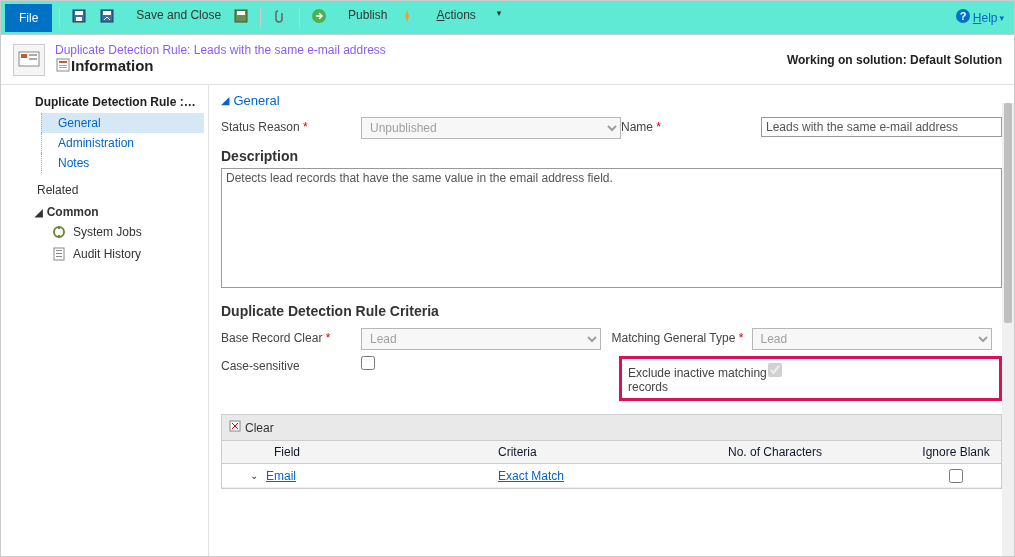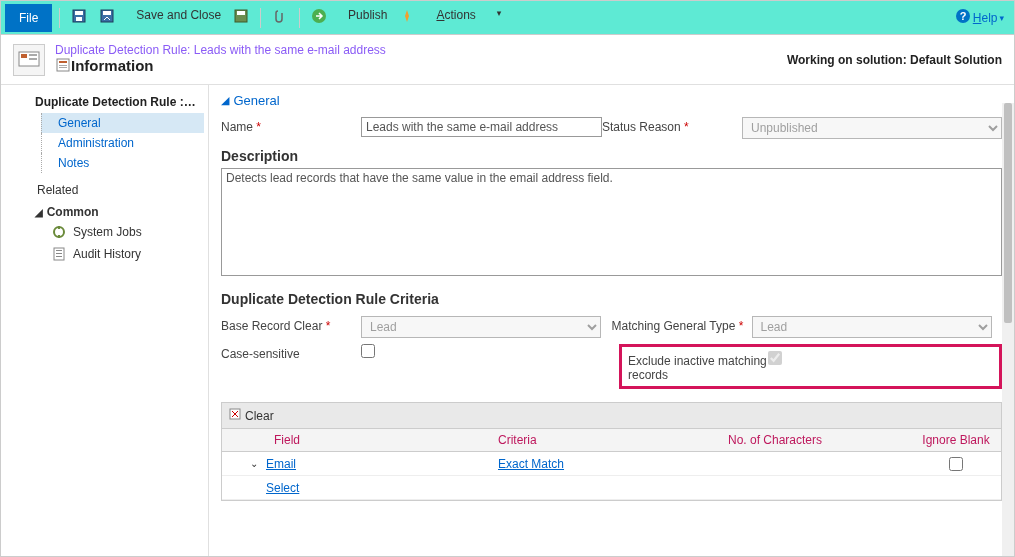--- a/index.html
+++ b/index.html
@@ -39,35 +39,35 @@
 .section-head { color: #0066cc; font-size: 13px; padding: 8px 0 6px; display: flex; align-items: center; gap: 4px; }
 .section-head .tri { font-size: 11px; color: #0066cc; }
 .form-row { display: flex; align-items: flex-start; padding: 3px 0; }
 .form-row .lbl { width: 160px; color: #444; padding-top: 3px; }
 .req::after { content: " *"; color: #c00; }
 .form-row .ctrl { flex: 1; }
 .form-row.two-col .col { flex: 1; display: flex; align-items: flex-start; }
 .form-row.two-col .col .lbl { width: 140px; }
 input[type=text], select, textarea { font-family: inherit; font-size: 12px; border: 1px solid #999; padding: 2px 4px; width: 100%; background: #fff; color: #555; }
 select:disabled, input:disabled { background: #f5f5f5; color: #777; }
-textarea { height: 108px; resize: none; }
+textarea { height: 120px; resize: none; }
 .name-input { width: 260px; border: 2px solid #777; color: #999; padding: 3px 6px; }
 .sec-select { width: 260px; }
 .desc-lbl { font-weight: 600; font-size: 14px; padding: 6px 0 4px; }
 .criteria-hdr { font-weight: 600; font-size: 14px; padding: 12px 0 6px; }
 
 .highlight-box { border: 3px solid #d4145a; padding: 4px 6px; }
 .chk { width: 14px; height: 14px; }
 
 
 .grid { border: 1px solid #ccc; margin-top: 10px; }
 .grid-toolbar { background: #e9e9e9; padding: 4px 6px; display: flex; align-items: center; gap: 4px; }
 .grid-toolbar .clr { color: #333; cursor: pointer; display: flex; align-items: center; gap: 3px; }
 .grid-head { display: flex; background: #f4f4f4; border-top: 1px solid #ccc; border-bottom: 1px solid #ccc; }
-.grid-head .gh { padding: 4px 6px; font-size: 12px; color: #be185d; }
+.grid-head .gh { padding: 4px 6px; font-size: 12px; color: #0f172a; }
 .gh-field { width: 270px; padding-left: 52px !important; }
 .gh-criteria { width: 230px; }
 .gh-chars { flex: 1; }
 .gh-ignore { width: 90px; text-align: center; }
 .grid-row { display: flex; align-items: center; border-bottom: 1px solid #eee; height: 24px; }
 .grid-row .gc { padding: 2px 6px; }
 .gc-field { width: 270px; display: flex; align-items: center; gap: 6px; padding-left: 28px !important; }
 .gc-criteria { width: 230px; }
 .gc-chars { flex: 1; }
 .gc-ignore { width: 90px; display: flex; justify-content: center; }
@@ -211,26 +211,26 @@
     </div>
 
     <div class="main">
       <div class="section-head">
         <span class="tri">◢</span>
         <span>General</span>
       </div>
 
       <div class="form-row two-col">
         <div class="col">
+          <div class="lbl req">Status Reason</div>
+          <div class="ctrl"><select class="sec-select" disabled=""><option>Unpublished</option></select></div>
+        </div>
+        <div class="col">
           <div class="lbl req">Name</div>
           <div class="ctrl"><input type="text" class="name-input" value="Leads with the same e-mail address" style=""></div>
-        </div>
-        <div class="col">
-          <div class="lbl req">Status Reason</div>
-          <div class="ctrl"><select class="sec-select" disabled=""><option>Unpublished</option></select></div>
         </div>
       </div>
 
       <div class="desc-lbl">Description</div>
       <textarea style="">Detects lead records that have the same value in the email address field.</textarea>
 
       <div class="criteria-hdr">Duplicate Detection Rule Criteria</div>
 
       <div class="form-row two-col">
         <div class="col">
@@ -277,29 +277,20 @@
           <div class="gc gc-field">
             <span class="exp">⌄</span>
             <span class="link">Email</span>
           </div>
           <div class="gc gc-criteria"><span class="link">Exact Match</span></div>
           <div class="gc gc-chars"></div>
           <div class="gc gc-ignore">
               <input type="checkbox" class="chk" style="">
             </div>
         </div>
-        <div class="grid-row">
-          <div class="gc gc-field">
-            <span class="exp"></span>
-            <span class="link">Select</span>
-          </div>
-          <div class="gc gc-criteria"></div>
-          <div class="gc gc-chars"></div>
-          <div class="gc gc-ignore"></div>
-        </div>
       </div>
 
     </div>
   </div>
 
   <div class="scroll-strip">
     <div class="scroll-thumb"></div>
   </div>
 </div>
 

